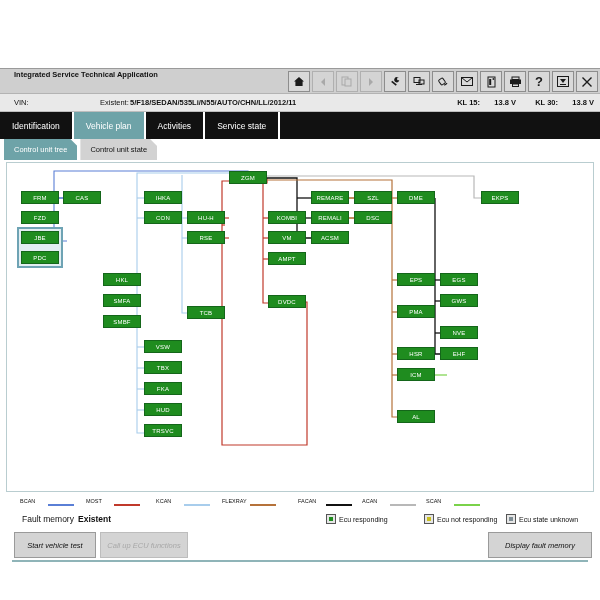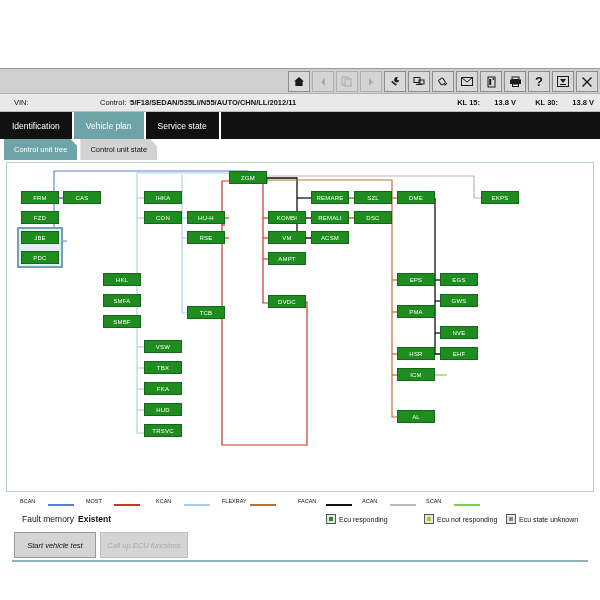--- a/index.html
+++ b/index.html
@@ -66,20 +66,21 @@
        display:flex;align-items:center;justify-content:center;text-align:center;box-sizing:border-box;line-height:9px;}
   .btn.dis{color:#a8a8a8;border-color:#bdbdbd;}
   .bottomrule{position:absolute;left:6px;right:6px;bottom:0;height:2px;background:#8fb4b8;}
 </style>
 </head>
 <body>
 
 <div id="app">
 
   <div class="titlebar">
+    <div class="apptitle">Integrated Service Technical Application</div>
     <div class="tbicons">
       <div class="tbtn">
         <svg width="12" height="11" viewBox="0 0 12 11">
             <path d="M6 1 L11 5.5 L9.6 5.5 L9.6 10 L2.4 10 L2.4 5.5 L1 5.5 Z" fill="#1b1b1b"></path>
           </svg>
       </div>
       <div class="tbtn dis">
         <svg width="10" height="10" viewBox="0 0 10 10">
             <path d="M7 1 L3 5 L7 9 Z" fill="#a9a9a9"></path>
           </svg>
@@ -147,31 +148,32 @@
       <div class="tbtn">
         <svg width="12" height="12" viewBox="0 0 12 12">
             <path d="M1.5 1.5 L10.5 10.5 M10.5 1.5 L1.5 10.5" stroke="#1b1b1b" stroke-width="1.4"></path>
           </svg>
       </div>
     </div>
   </div>
 
   <div class="vinbar">
     <span class="vin-lbl">VIN:</span>
-    <span class="veh-lbl">Control:</span>
+    <span class="veh-lbl">Existent:</span>
     <span class="veh-val">5/F18/SEDAN/535Li/N55/AUTO/CHN/LL/2012/11</span>
     <span class="kl15-lbl">KL 15:</span>
     <span class="kl15-val">13.8 V</span>
     <span class="kl30-lbl">KL 30:</span>
     <span class="kl30-val">13.8 V</span>
   </div>
 
   <div class="maintabs" id="main-tabs">
       <div class="mtab">Identification</div>
       <div class="mtab active">Vehicle plan</div>
+      <div class="mtab">Activities</div>
       <div class="mtab">Service state</div>
       <div class="mtab filler"></div>
     </div>
 
   <div class="subtabs" id="sub-tabs">
       <div class="stab active">Control unit tree</div>
       <div class="stab">Control unit state</div>
     </div>
 
   <div class="panel">
@@ -317,16 +319,17 @@
             <i style="background: rgb(125, 140, 148);"></i>
           </span>
           <span>Ecu state unknown</span>
         </div>
       </div>
   </div>
 
   <div class="btnrow">
     <div class="btn" style="left:8px;width:82px;">Start vehicle test</div>
     <div class="btn dis" style="left:94px;width:88px;">Call up ECU functions</div>
+    <div class="btn" style="right:2px;width:104px;">Display fault memory</div>
     <div class="bottomrule"></div>
   </div>
 
 </div>
 
 </body></html>

